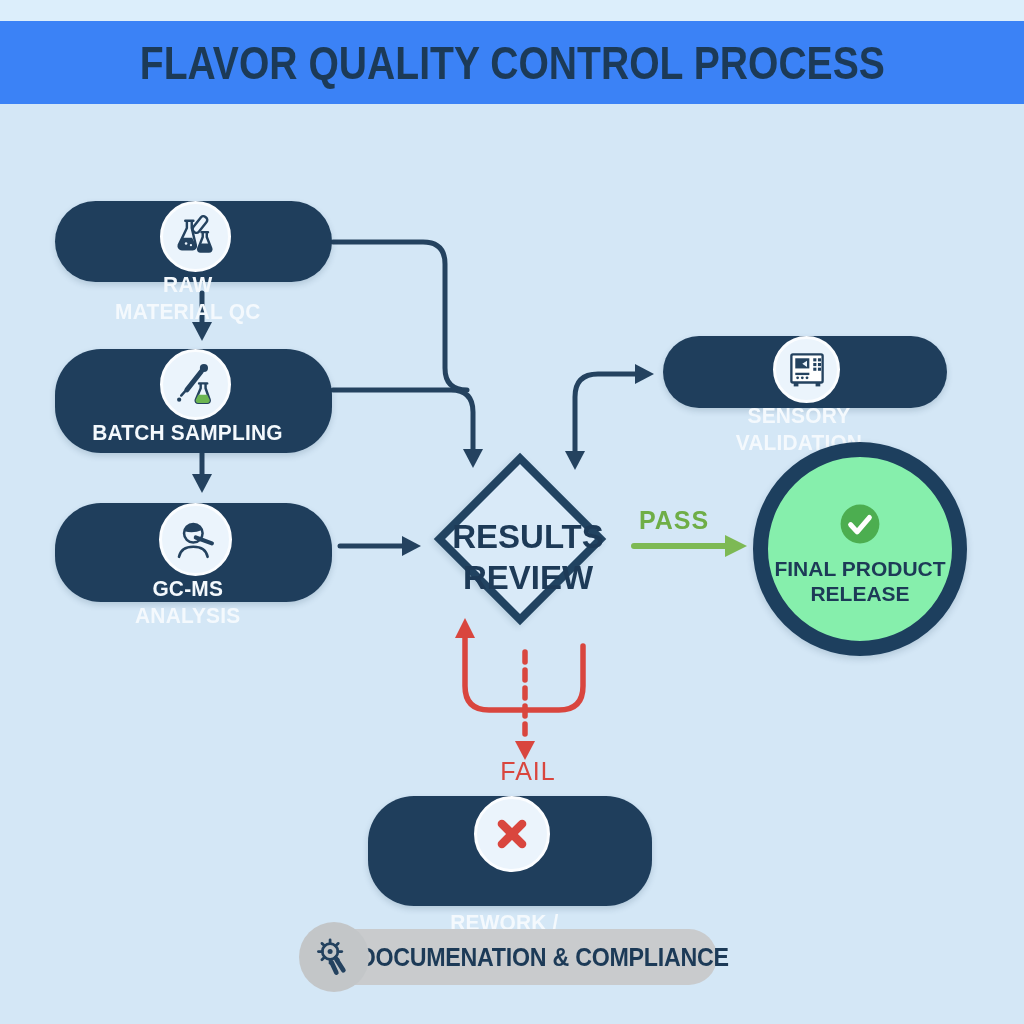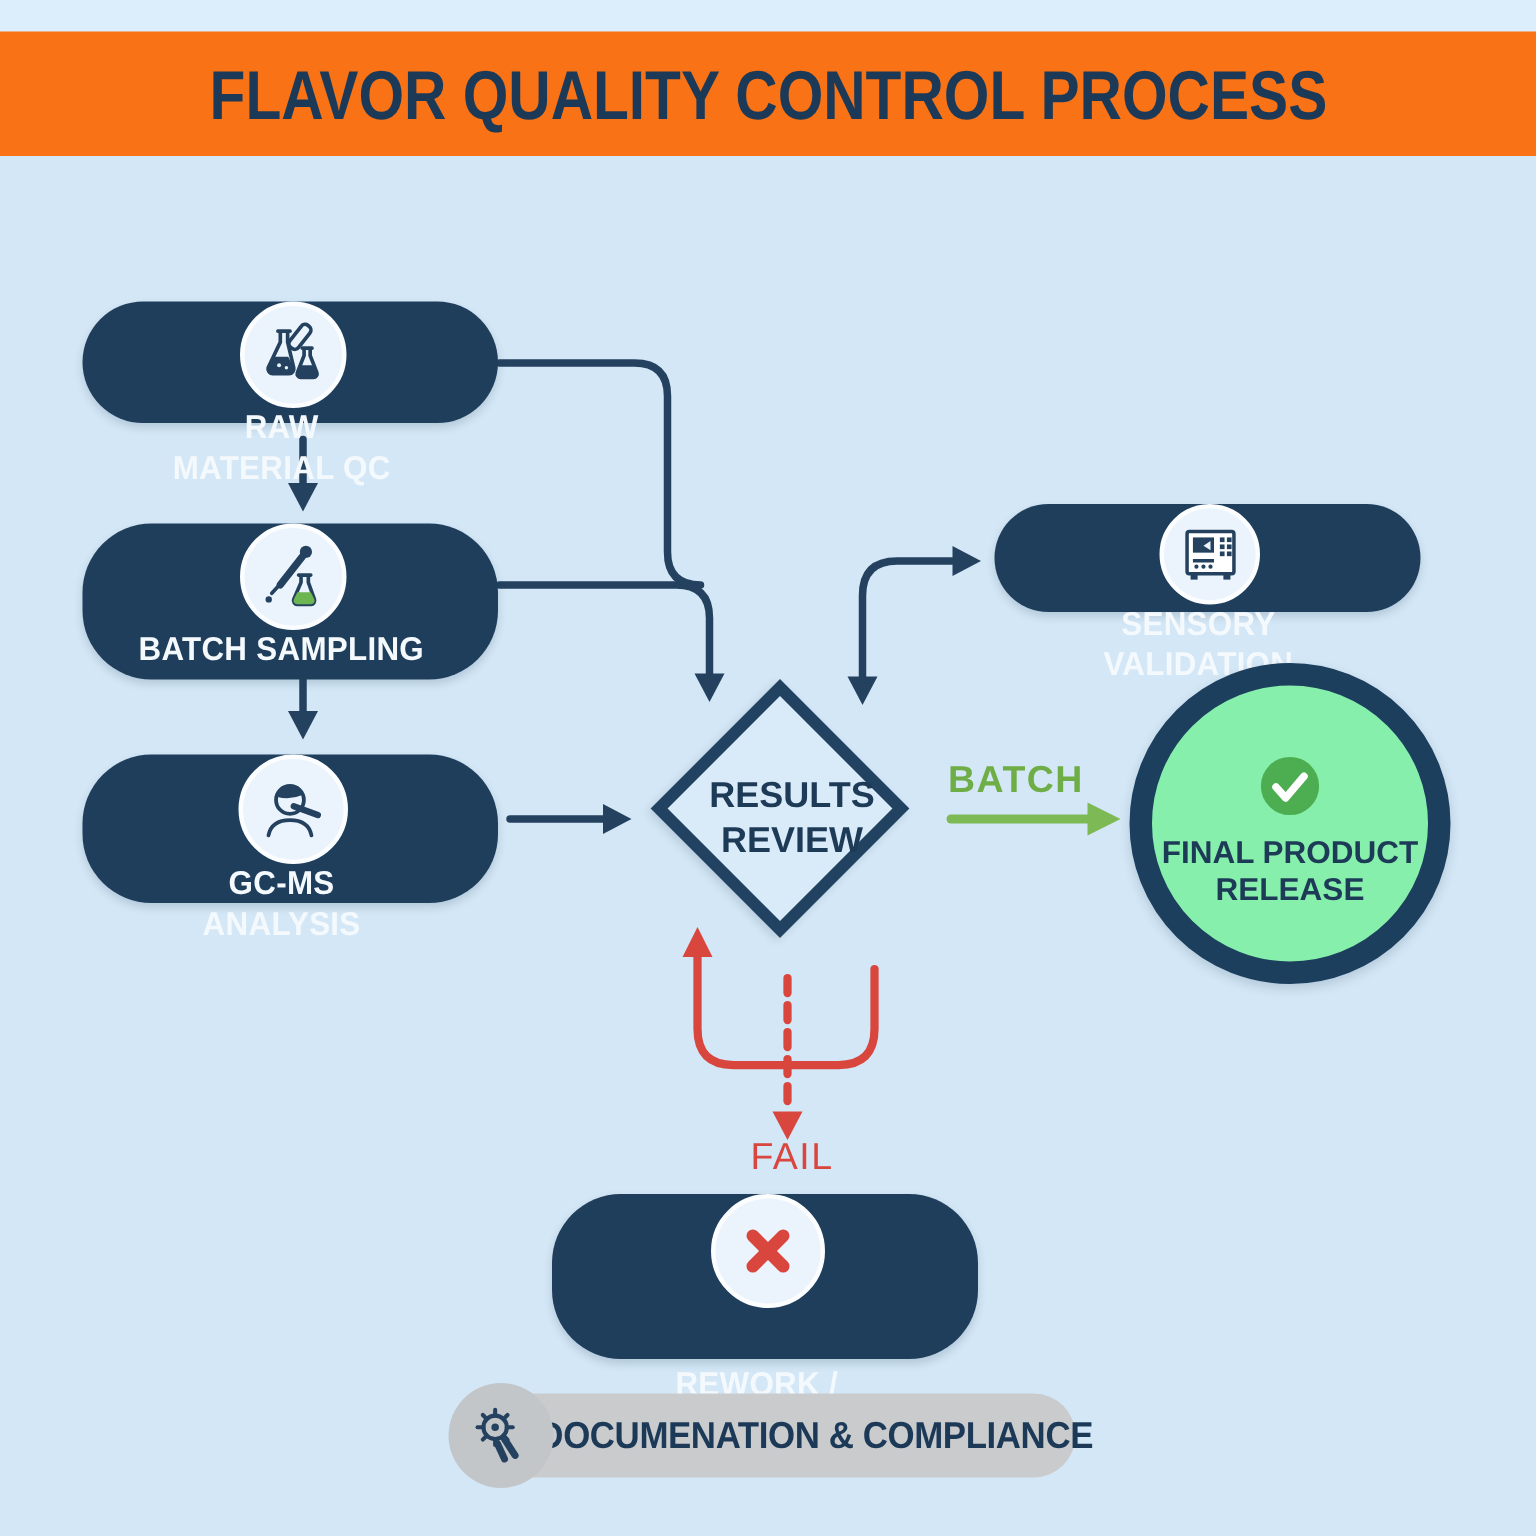--- a/index.html
+++ b/index.html
@@ -4,21 +4,21 @@
 <style>
   html,body{margin:0;padding:0;background:#d4e7f6;}
   *{box-sizing:border-box;}
   .stage{
     position:relative;width:1024px;height:1024px;overflow:hidden;
     background:#d4e7f6;
     font-family:"Liberation Sans", sans-serif;
   }
   .top-strip{position:absolute;left:0;top:0;width:1024px;height:21px;background:#dceefb;}
   .title-band{
-    position:absolute;left:0;top:21px;width:1024px;height:83px;background:#f97316;
+    position:absolute;left:0;top:21px;width:1024px;height:83px;background:#3b82f6;
     display:flex;align-items:center;justify-content:center;
   }
   .title-text{
     display:inline-block;transform:scaleX(0.85);transform-origin:center;
     font-size:46px;font-weight:800;color:#1c3a57;letter-spacing:0px;white-space:nowrap;
   }
   .edges{position:absolute;left:0;top:0;width:1024px;height:1024px;pointer-events:none;}
 
   .pill{
     position:absolute;background:#1f3e5c;border-radius:46px;
@@ -37,21 +37,21 @@
     transform:scaleX(0.95);
   }
 
   .diamond{
     position:absolute;left:459px;top:478px;width:122px;height:122px;
     background:#d9eaf8;border:8px solid #214361;transform:rotate(45deg);
     box-shadow:0 3px 6px rgba(30,60,90,0.15);
   }
   .diamond-label{
     position:absolute;left:438px;top:516px;width:180px;text-align:center;
-    color:#1d3a57;font-weight:800;font-size:24px;line-height:1.25;white-space:pre-line;
+    color:#1d3a57;font-weight:800;font-size:33px;line-height:1.25;white-space:pre-line;
   }
 
   .release-circle{
     position:absolute;left:753px;top:442px;width:214px;height:214px;border-radius:50%;
     background:#86efac;border:15px solid #1d3f5e;
     box-shadow:0 3px 7px rgba(30,60,90,0.18);
   }
   .release-check{position:absolute;left:50%;top:44px;transform:translateX(-50%);}
   .release-label{
     position:absolute;left:0;top:99px;width:100%;text-align:center;
@@ -120,21 +120,21 @@
     </g>
 
     <g fill="none" stroke="#d9463e" stroke-width="5.5" stroke-linecap="round">
       <path d="M583 646 V686 Q583 710 559 710 H489 Q465 710 465 686 V634"></path>
       <polygon points="465,618 455,638 475,638" fill="#d9463e" stroke="none"></polygon>
       <path d="M525 652 V740" stroke-dasharray="10 8"></path>
       <polygon points="525,760 515,741 535,741" fill="#d9463e" stroke="none"></polygon>
     </g>
   </svg>
 
-  <div class="pass-label">BATCH</div>
+  <div class="pass-label">PASS</div>
   <div class="fail-label">FAIL</div>
 
   <div class="pill" style="left:55px;top:201px;width:277px;height:81px;">
     <div class="badge" style="width:71px;height:71px;">
       <svg width="52" height="52" viewBox="0 0 64 64" aria-hidden="true">
         <g stroke="#24425f" stroke-width="3" fill="none" stroke-linejoin="round" stroke-linecap="round">
           <rect x="34" y="5" width="9" height="23" rx="4" transform="rotate(38 38 16)" fill="#ebf4fc"></rect>
           <path d="M20 12 h10 M22 12 v9 L12 42 a4 4 0 0 0 4 5 h13 a4 4 0 0 0 4 -5 L28 21 v-9"></path>
           <path d="M16.5 33 l-4.5 9 a4 4 0 0 0 4 5 h13 a4 4 0 0 0 4 -5 l-4.5 -9 z" fill="#24425f" stroke="none"></path>
           <circle cx="21" cy="40" r="1.6" fill="#ebf4fc" stroke="none"></circle>

